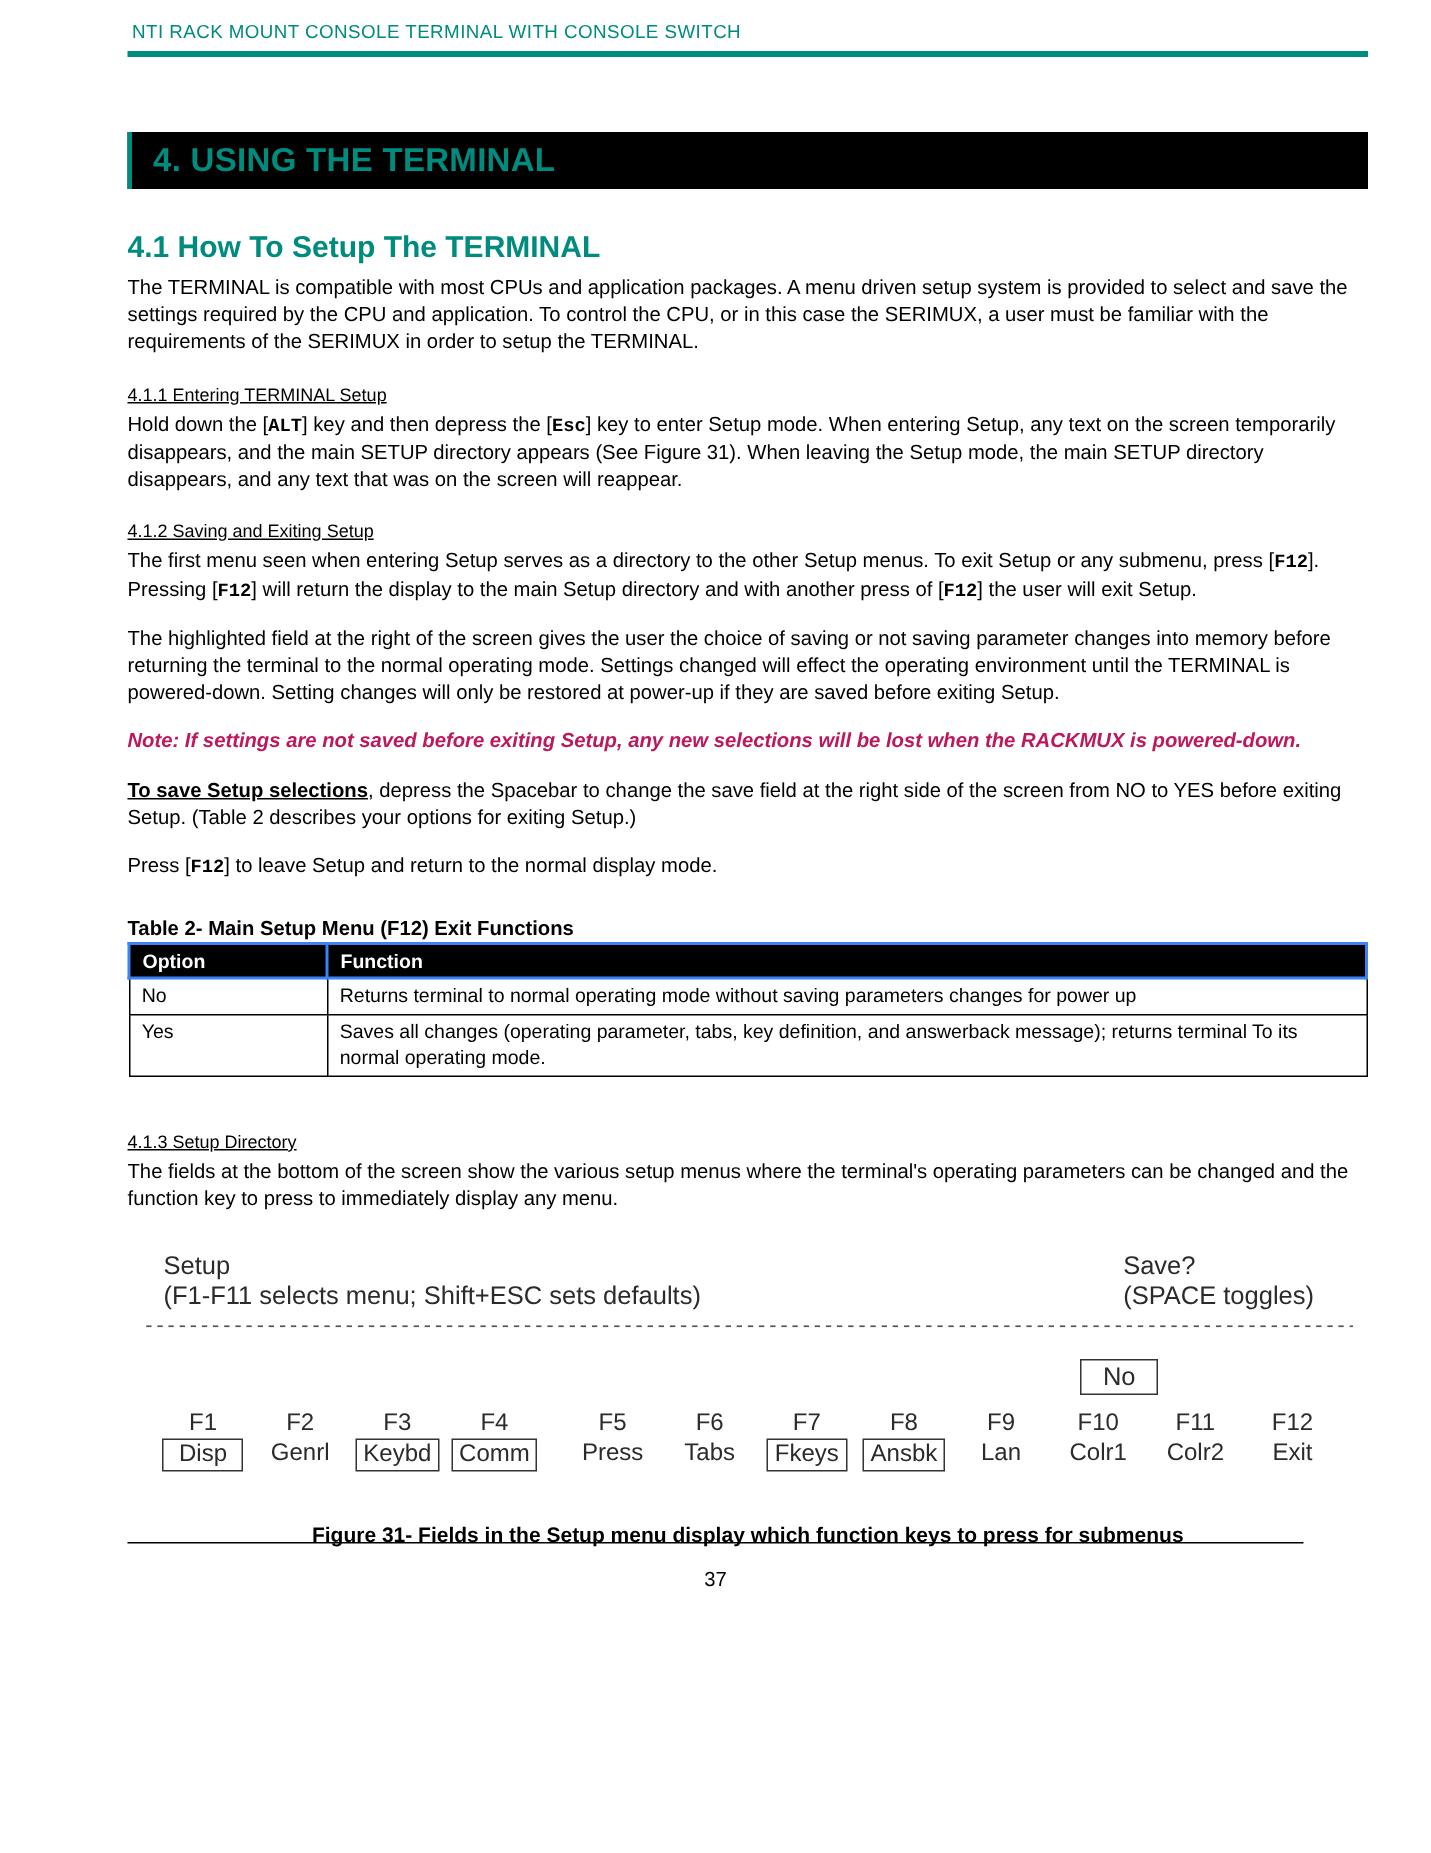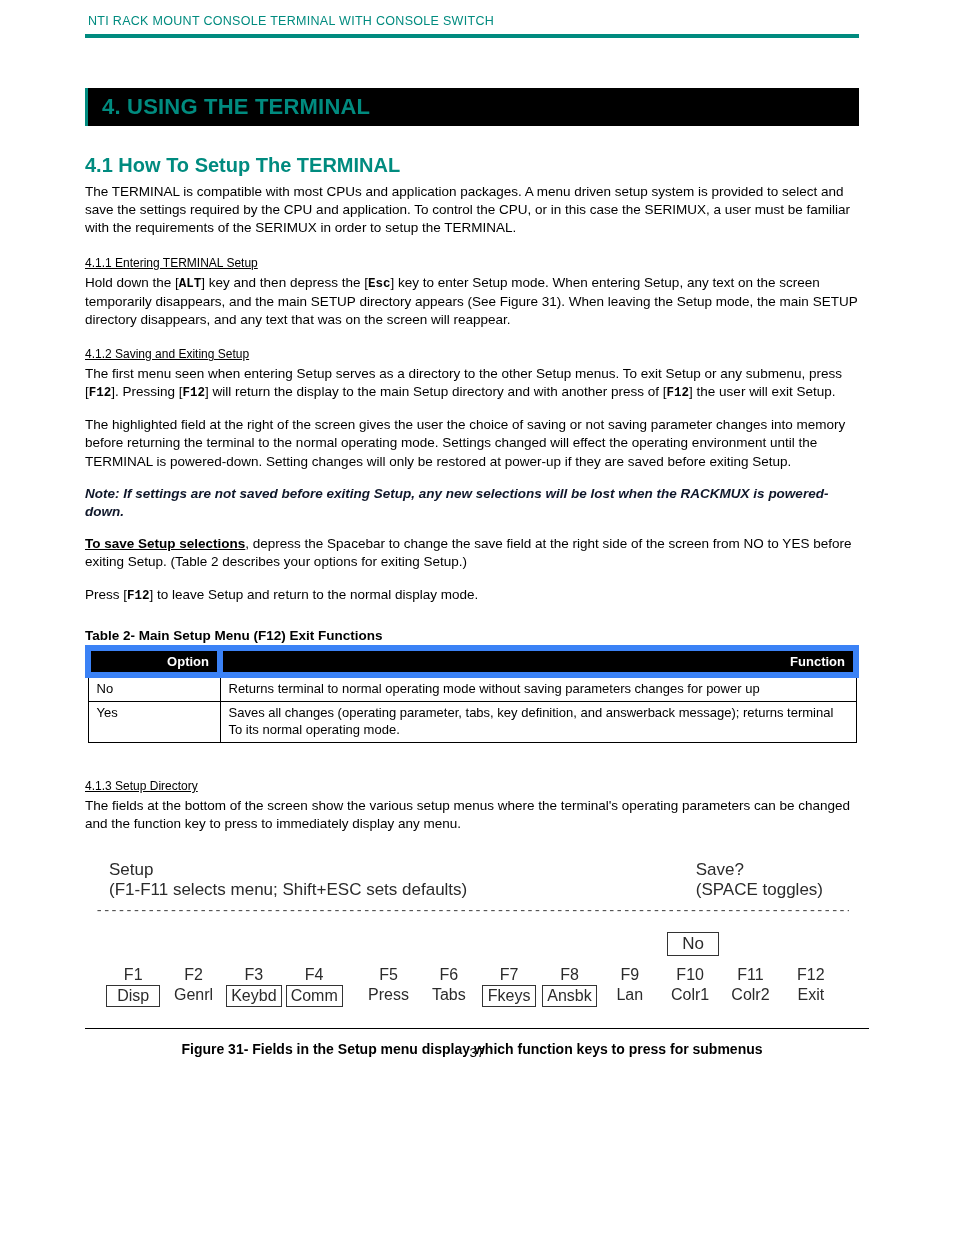--- a/index.html
+++ b/index.html
@@ -8,21 +8,21 @@
     padding: 0;
     font-family: Arial, Helvetica, sans-serif;
     font-size: 13.5px;
     color: #000;
     background: #fff;
   }
   .page {
     width: 954px;
     height: 1084px;
     box-sizing: border-box;
-    padding: 0 95px 0 85px;
+    padding: 0 42px 0 85px;
     position: relative;
   }
   .top-rule-wrap {
     padding-top: 14px;
   }
   .running-head {
     color: #008b7f;
     font-size: 12.5px;
     letter-spacing: 0.3px;
     margin-bottom: 6px;
@@ -63,43 +63,43 @@
     margin: 18px 0 4px 0;
   }
   .key {
     font-family: "Courier New", monospace;
     font-weight: bold;
     font-size: 12.5px;
   }
   .note {
     font-style: italic;
     font-weight: bold;
-    color: #0f172a;
+    color: #be185d;
     margin: 2px 0 14px 0;
     line-height:1.35;
   }
   .save-line { margin: 0 0 14px 0; line-height:1.35;}
   .save-line .u { text-decoration: underline; font-weight:bold;}
   .table-caption {
     font-weight: bold;
     font-size: 13.5px;
     margin: 24px 0 2px 0;
   }
   table.exit {
     border-collapse: collapse;
     width: 100%;
     font-size: 13px;
   }
   table.exit th {
     background: #000;
     color: #fff;
-    text-align: right;
+    text-align: left;
     font-weight: bold;
     padding: 3px 8px;
-    border: 6px solid #3b82f6;
+    border: 2px solid #3b82f6;
   }
   table.exit td {
     border: 1px solid #000;
     padding: 3px 8px;
     vertical-align: top;
     line-height: 1.3;
   }
   table.exit td.opt { width: 115px; }
   
   .figure-box {

